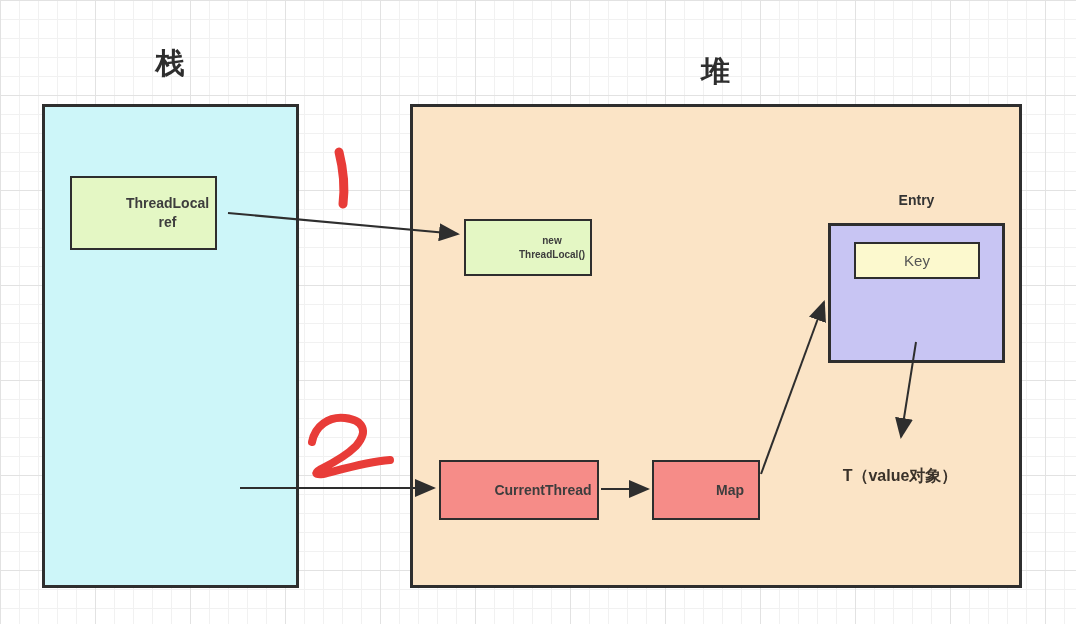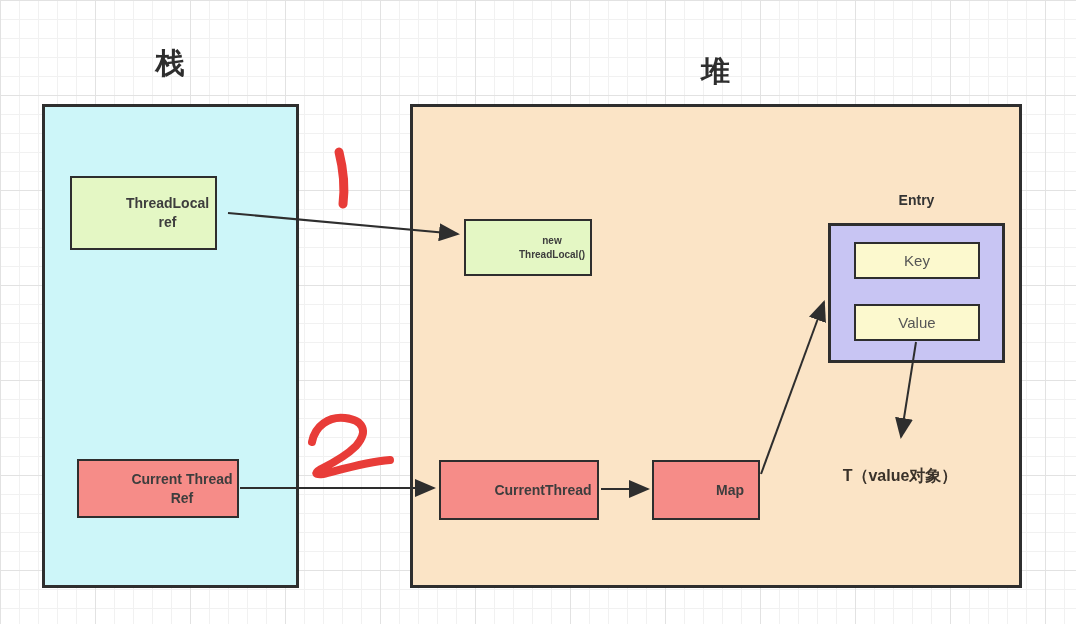--- a/index.html
+++ b/index.html
@@ -119,42 +119,36 @@
   <div class="region-title stack-title">栈</div>
   <div class="region-title heap-title">堆</div>
 
   <div class="region region-stack"></div>
   <div class="region region-heap"></div>
 
   <div class="node node-green threadlocal-ref">
     <span>ThreadLocal</span>
     <span>ref</span>
   </div>
-  <div class="node node-pink current-thread-ref">
-    <span>Current Thread Ref</span>
-  </div>
 
   <div class="node node-green new-threadlocal">
     <span>new</span>
     <span>ThreadLocal()</span>
   </div>
   <div class="node node-pink current-thread">
     <span>CurrentThread</span>
   </div>
   <div class="node node-pink map-node">
     <span>Map</span>
   </div>
 
   <div class="entry-title">Entry</div>
   <div class="entry-box">
     <div class="key-box">
       <span>Key</span>
-    </div>
-    <div class="value-box">
-      <span>Value</span>
     </div>
   </div>
 
   <div class="t-value">T（value对象）</div>
 
   <svg class="overlay" viewBox="0 0 1076 624" xmlns="http://www.w3.org/2000/svg">
     <defs>
       <marker id="ah" markerWidth="11" markerHeight="9" refX="9.5" refY="4.5" orient="auto">
         <path d="M0,0 L10.5,4.5 L0,9 Z" fill="#2e2e2e"></path>
       </marker>

